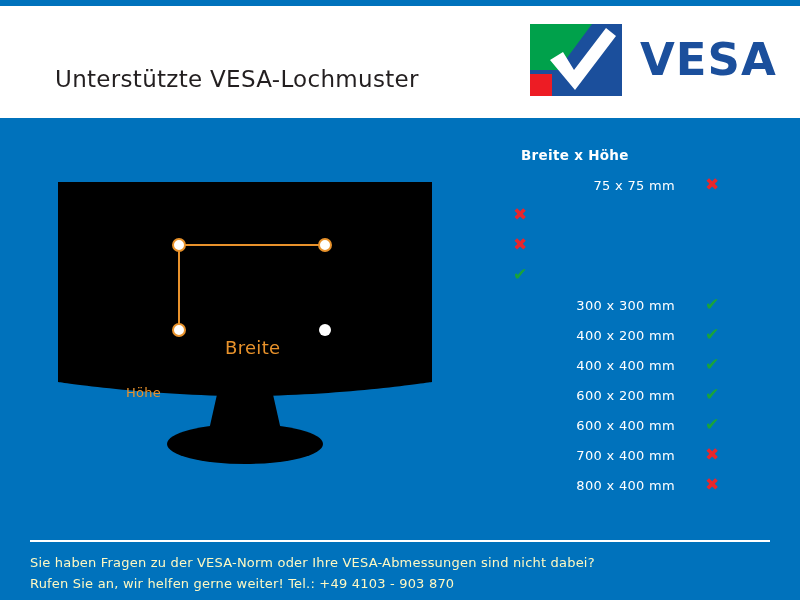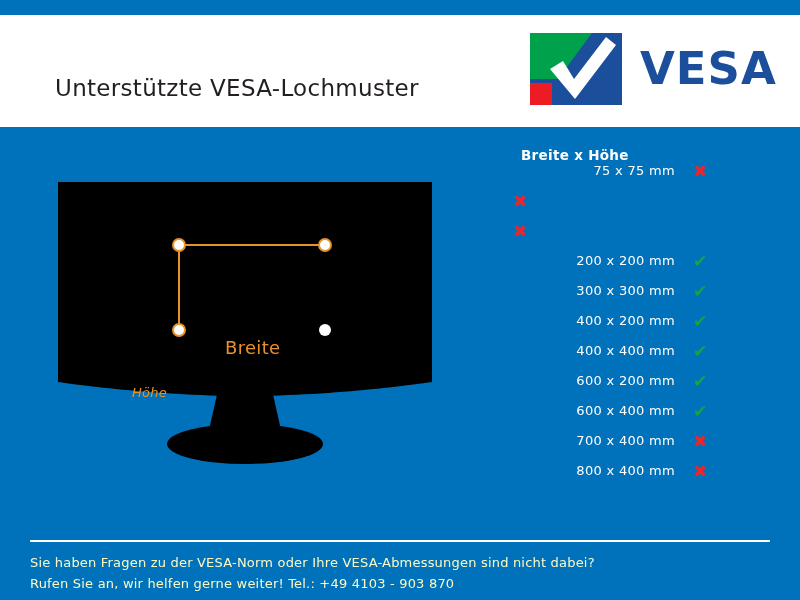--- a/index.html
+++ b/index.html
@@ -16,21 +16,21 @@
   #page {
     position: relative;
     width: 800px;
     height: 600px;
     background: #0072bc;
   }
 
   
   .header {
     position: absolute;
-    left: 0; top: 15px;
+    left: 0; top: 6px;
     width: 800px;
     height: 112px;
     background: #ffffff;
   }
   .header-title {
     position: absolute;
     left: 55px;
     top: 60px;
     font-size: 23px;
     color: #231f20;
@@ -99,22 +99,23 @@
   .table-head {
     font-size: 13.5px;
     font-weight: bold;
     color: #ffffff;
     text-align: left;
     padding-left: 26px;
     letter-spacing: 0.3px;
   }
   .row {
     display: flex;
-    align-items: flex-start;
+    align-items: flex-end;
     height: 30px;
+    gap: 12px;
   }
   .row-label {
     width: 180px;
     text-align: right;
     font-size: 13px;
     color: #ffffff;
     letter-spacing: 0.3px;
     white-space: nowrap;
   }
   .row-mark {
@@ -182,39 +183,38 @@
         <line x1="139" y1="63" x2="285" y2="63" stroke="#e8922b" stroke-width="2"></line>
         <line x1="139" y1="63" x2="139" y2="148" stroke="#e8922b" stroke-width="2"></line>
 
         <circle cx="139" cy="63" r="6" fill="#ffffff" stroke="#e8922b" stroke-width="2"></circle>
         <circle cx="285" cy="63" r="6" fill="#ffffff" stroke="#e8922b" stroke-width="2"></circle>
         <circle cx="139" cy="148" r="6" fill="#ffffff" stroke="#e8922b" stroke-width="2"></circle>
         <circle cx="285" cy="148" r="6" fill="#ffffff"></circle>
       </svg>
 
       <div style="position:absolute; left:185px; top:155px; font-size:18px; color:#e8922b; letter-spacing:0.3px;">Breite</div>
-      <div style="position:absolute; left:92px; top:203px; font-size:13px; color:#e8922b; letter-spacing:0.3px;font-style:italic;">Höhe</div>
+      <div style="position:absolute; left:86px; top:203px; font-size:13px; color:#e8922b; letter-spacing:0.3px;">Höhe</div>
 
     </div>
 
     <div class="table-area">
       <div class="table-head">Breite x Höhe</div>
       <div id="rows">
           <div class="row">
             <div class="row-label">75 x 75 mm</div>
             <div class="row-mark mark-no">✖</div>
           </div>
           <div class="row">
             <div class="row-mark mark-no">✖</div>
           </div>
           <div class="row">
             <div class="row-mark mark-no">✖</div>
           </div>
           <div class="row">
-            <div class="row-label">200 x 200 mm</div>
             <div class="row-mark mark-yes">✔</div>
           </div>
           <div class="row">
             <div class="row-label">300 x 300 mm</div>
             <div class="row-mark mark-yes">✔</div>
           </div>
           <div class="row">
             <div class="row-label">400 x 200 mm</div>
             <div class="row-mark mark-yes">✔</div>
           </div>

